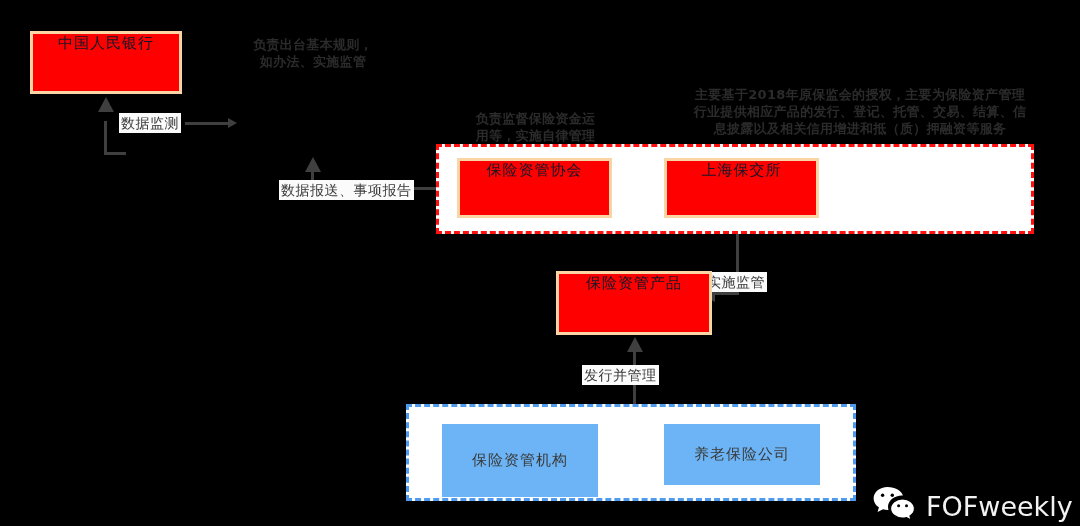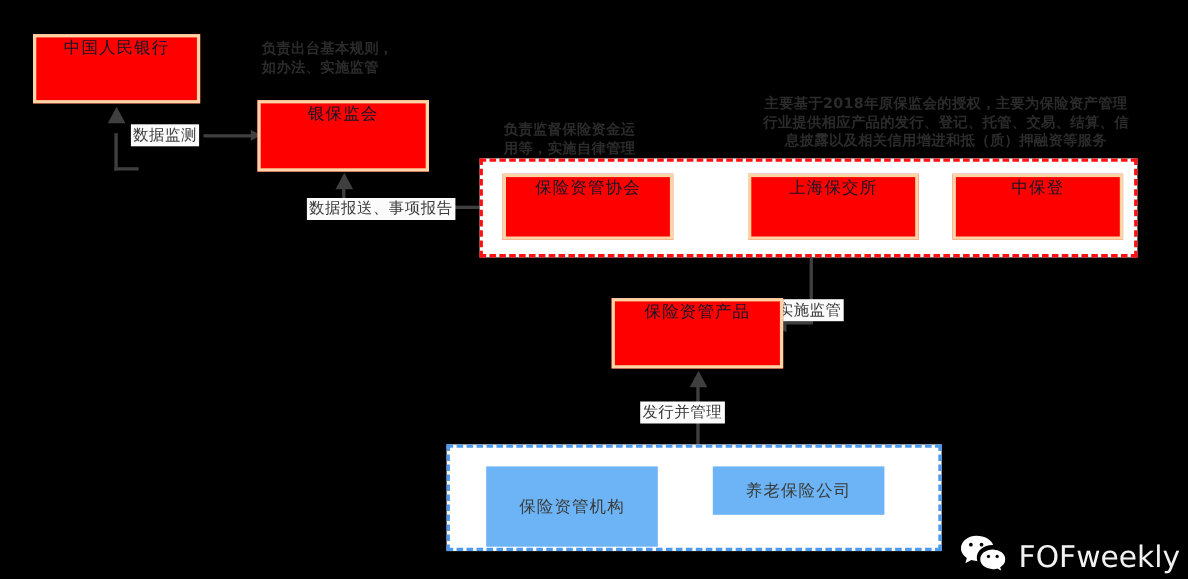--- a/index.html
+++ b/index.html
@@ -104,21 +104,21 @@
     letter-spacing: 0.5px;
   }
 
   
   .annotation {
     position: absolute;
     color: #2B2B2B;
     font-size: 13px;
     line-height: 17px;
     font-weight: bold;
-    text-align: left;
+    text-align: center;
     letter-spacing: 0.3px;
   }
 
   
   #watermark {
     position: absolute;
     display: flex;
     align-items: center;
     gap: 10px;
     margin-top: 33px;
@@ -139,44 +139,38 @@
     <span>中国人民银行</span>
   </div>
 
   <div class="line-v" style="left:104px; top:121px; height:34px;"></div>
   <div class="line-h" style="left:104px; top:152px; width:22px;"></div>
   <div class="arrow-up" style="left:98px; top:97px;"></div>
   <div class="line-h" style="left:185px; top:122px; width:48px;"></div>
   <div class="arrow-right" style="left:228px; top:118px;"></div>
   <div class="edge-label" style="left:119px; top:113px;">数据监测</div>
 
-  <div class="red-box" style="left:234px; top:91px; width:156px; height:65px;">
-    <span>银保监会</span>
-  </div>
 
   <div class="annotation" style="left:238px; top:36px; width:150px;">
     <div>负责出台基本规则，</div>
     <div>如办法、实施监管</div>
   </div>
 
   <div class="arrow-up" style="left:305px; top:157px;"></div>
   <div class="line-v" style="left:311px; top:171px; height:18px;"></div>
   <div class="line-h" style="left:311px; top:187px; width:125px;"></div>
   <div class="edge-label" style="left:279px; top:180px;">数据报送、事项报告</div>
 
   <div class="group-red" style="left:436px; top:144px; width:598px; height:90px;"></div>
 
   <div class="red-box" style="left:457px; top:158px; width:155px; height:60px;">
     <span>保险资管协会</span>
   </div>
-  <div class="red-box" style="left:664px; top:158px; width:155px; height:60px;margin-left:16px;">
+  <div class="red-box" style="left:664px; top:158px; width:155px; height:60px;">
     <span>上海保交所</span>
-  </div>
-  <div class="red-box" style="left:866px; top:158px; width:155px; height:60px;">
-    <span>中保登</span>
   </div>
 
   <div class="annotation" style="left:458px; top:110px; width:155px;">
     <div>负责监督保险资金运</div>
     <div>用等，实施自律管理</div>
   </div>
 
   <div class="annotation" style="left:650px; top:86px; width:420px; text-align:center;">
     <div>主要基于2018年原保监会的授权，主要为保险资产管理</div>
     <div>行业提供相应产品的发行、登记、托管、交易、结算、信</div>
@@ -194,21 +188,21 @@
 
   <div class="arrow-up" style="left:627px; top:337px;"></div>
   <div class="line-v" style="left:633px; top:351px; height:54px;"></div>
   <div class="edge-label" style="left:582px; top:365px;">发行并管理</div>
 
   <div class="group-blue" style="left:406px; top:404px; width:450px; height:97px;"></div>
 
   <div class="blue-box" style="left:442px; top:424px; width:156px; height:73px;">
     <span>保险资管机构</span>
   </div>
-  <div class="blue-box" style="left:648px; top:424px; width:156px; height:44px;">
+  <div class="blue-box" style="left:664px; top:424px; width:156px; height:61px;">
     <span>养老保险公司</span>
   </div>
 
   <div id="watermark" style="left:872px; top:452px;">
     <span style="display:block;">
       <svg width="44" height="38" viewBox="0 0 44 38" xmlns="http://www.w3.org/2000/svg">
         <path d="M15.5 2C7.8 2 1.6 7.1 1.6 13.4c0 3.6 2.1 6.8 5.3 8.9L5.6 27l5.4-2.8c1.5.4 3 .7 4.5.7h1c-.3-1-.5-2-.5-3.1 0-6.3 6.3-11.4 14-11.4h.9C29.6 5.9 23.3 2 15.5 2z" fill="#FFFFFF"></path>
         <circle cx="10.6" cy="10.2" r="1.7" fill="#000000"></circle>
         <circle cx="20.3" cy="10.2" r="1.7" fill="#000000"></circle>
         <path d="M42.4 23.5c0-5.3-5.3-9.6-11.9-9.6s-11.9 4.3-11.9 9.6 5.3 9.6 11.9 9.6c1.4 0 2.7-.2 4-.6l4.6 2.4-1.2-4c2.8-1.7 4.5-4.3 4.5-7.4z" fill="#FFFFFF" stroke="#000000" stroke-width="1.1"></path>

